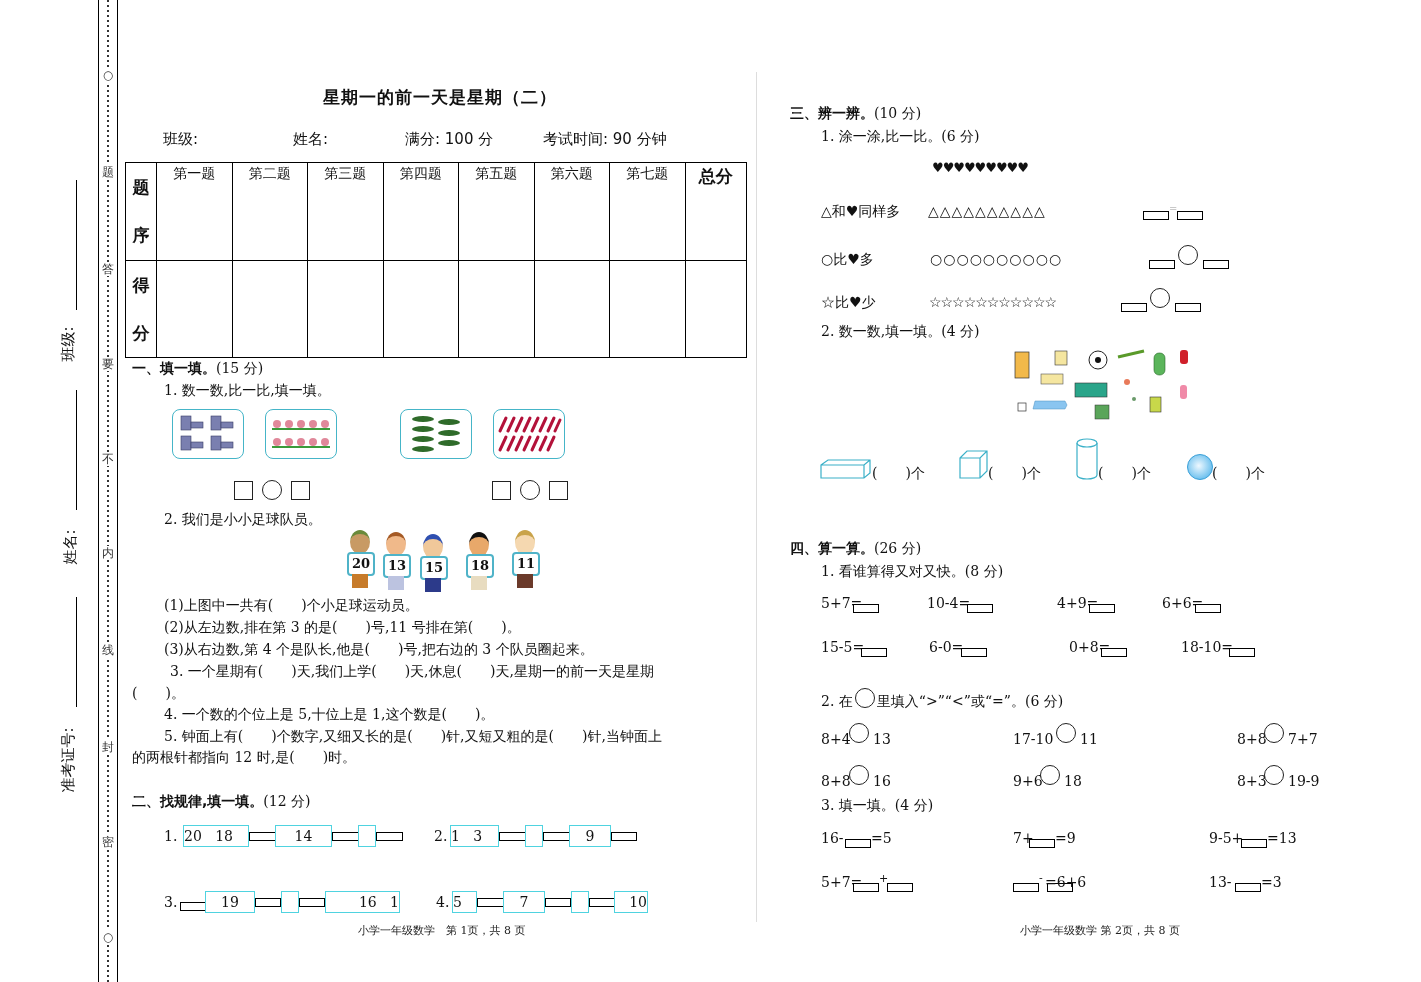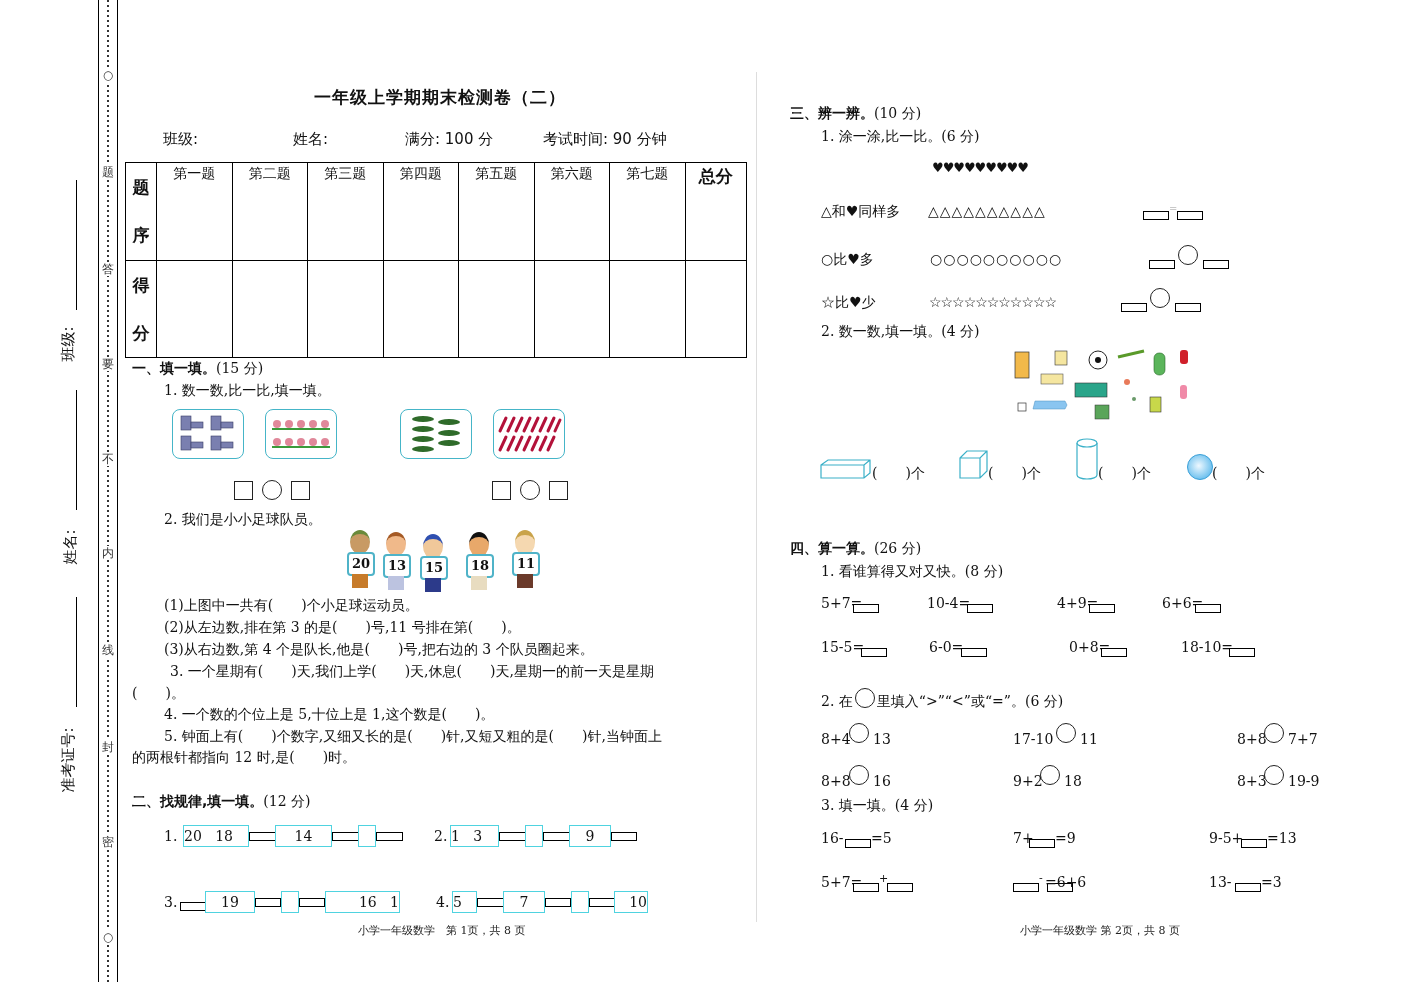--- a/index.html
+++ b/index.html
@@ -58,21 +58,21 @@
 
 <div class="side-rule" style="top:180px;height:130px"></div>
 <div class="side-label" style="left:46px;top:330px;width:44px">班级:</div>
 <div class="side-rule" style="top:390px;height:120px"></div>
 <div class="side-label" style="left:50px;top:535px;width:40px">姓名:</div>
 <div class="side-rule" style="top:597px;height:110px"></div>
 <div class="side-label" style="left:30px;top:745px;width:76px">准考证号:</div>
 
 <div class="page-div"></div>
 
-<div class="title">一年级上学期期末检测卷（二）</div>
+<div class="title">星期一的前一天是星期（二）</div>
 <div class="meta" style="left:163px">班级:</div>
 <div class="meta" style="left:293px">姓名:</div>
 <div class="meta" style="left:405px">满分: 100 分</div>
 <div class="meta" style="left:543px">考试时间: 90 分钟</div>
 
 <table class="score">
   <tbody>
       <tr style="height:97px">
     <td class="rowhead">
       <div>题</div>
@@ -363,21 +363,21 @@
 <div class="line" style="left:1013px;top:731px">17-10</div>
 <div class="circ" style="left:1056px;top:723px"></div>
 <div class="line" style="left:1080px;top:731px">11</div>
 <div class="line" style="left:1237px;top:731px">8+8</div>
 <div class="circ" style="left:1264px;top:723px"></div>
 <div class="line" style="left:1288px;top:731px">7+7</div>
 
 <div class="line" style="left:821px;top:773px">8+8</div>
 <div class="circ" style="left:849px;top:765px"></div>
 <div class="line" style="left:873px;top:773px">16</div>
-<div class="line" style="left:1013px;top:773px">9+2</div>
+<div class="line" style="left:1013px;top:773px">9+6</div>
 <div class="circ" style="left:1040px;top:765px"></div>
 <div class="line" style="left:1064px;top:773px">18</div>
 <div class="line" style="left:1237px;top:773px">8+3</div>
 <div class="circ" style="left:1264px;top:765px"></div>
 <div class="line" style="left:1288px;top:773px">19-9</div>
 
 <div class="line" style="left:821px;top:797px">3. 填一填。(4 分)</div>
 
 <div class="line" style="left:821px;top:830px">16-</div>
 <div class="ans" style="left:845px;top:839px;width:24px"></div>

